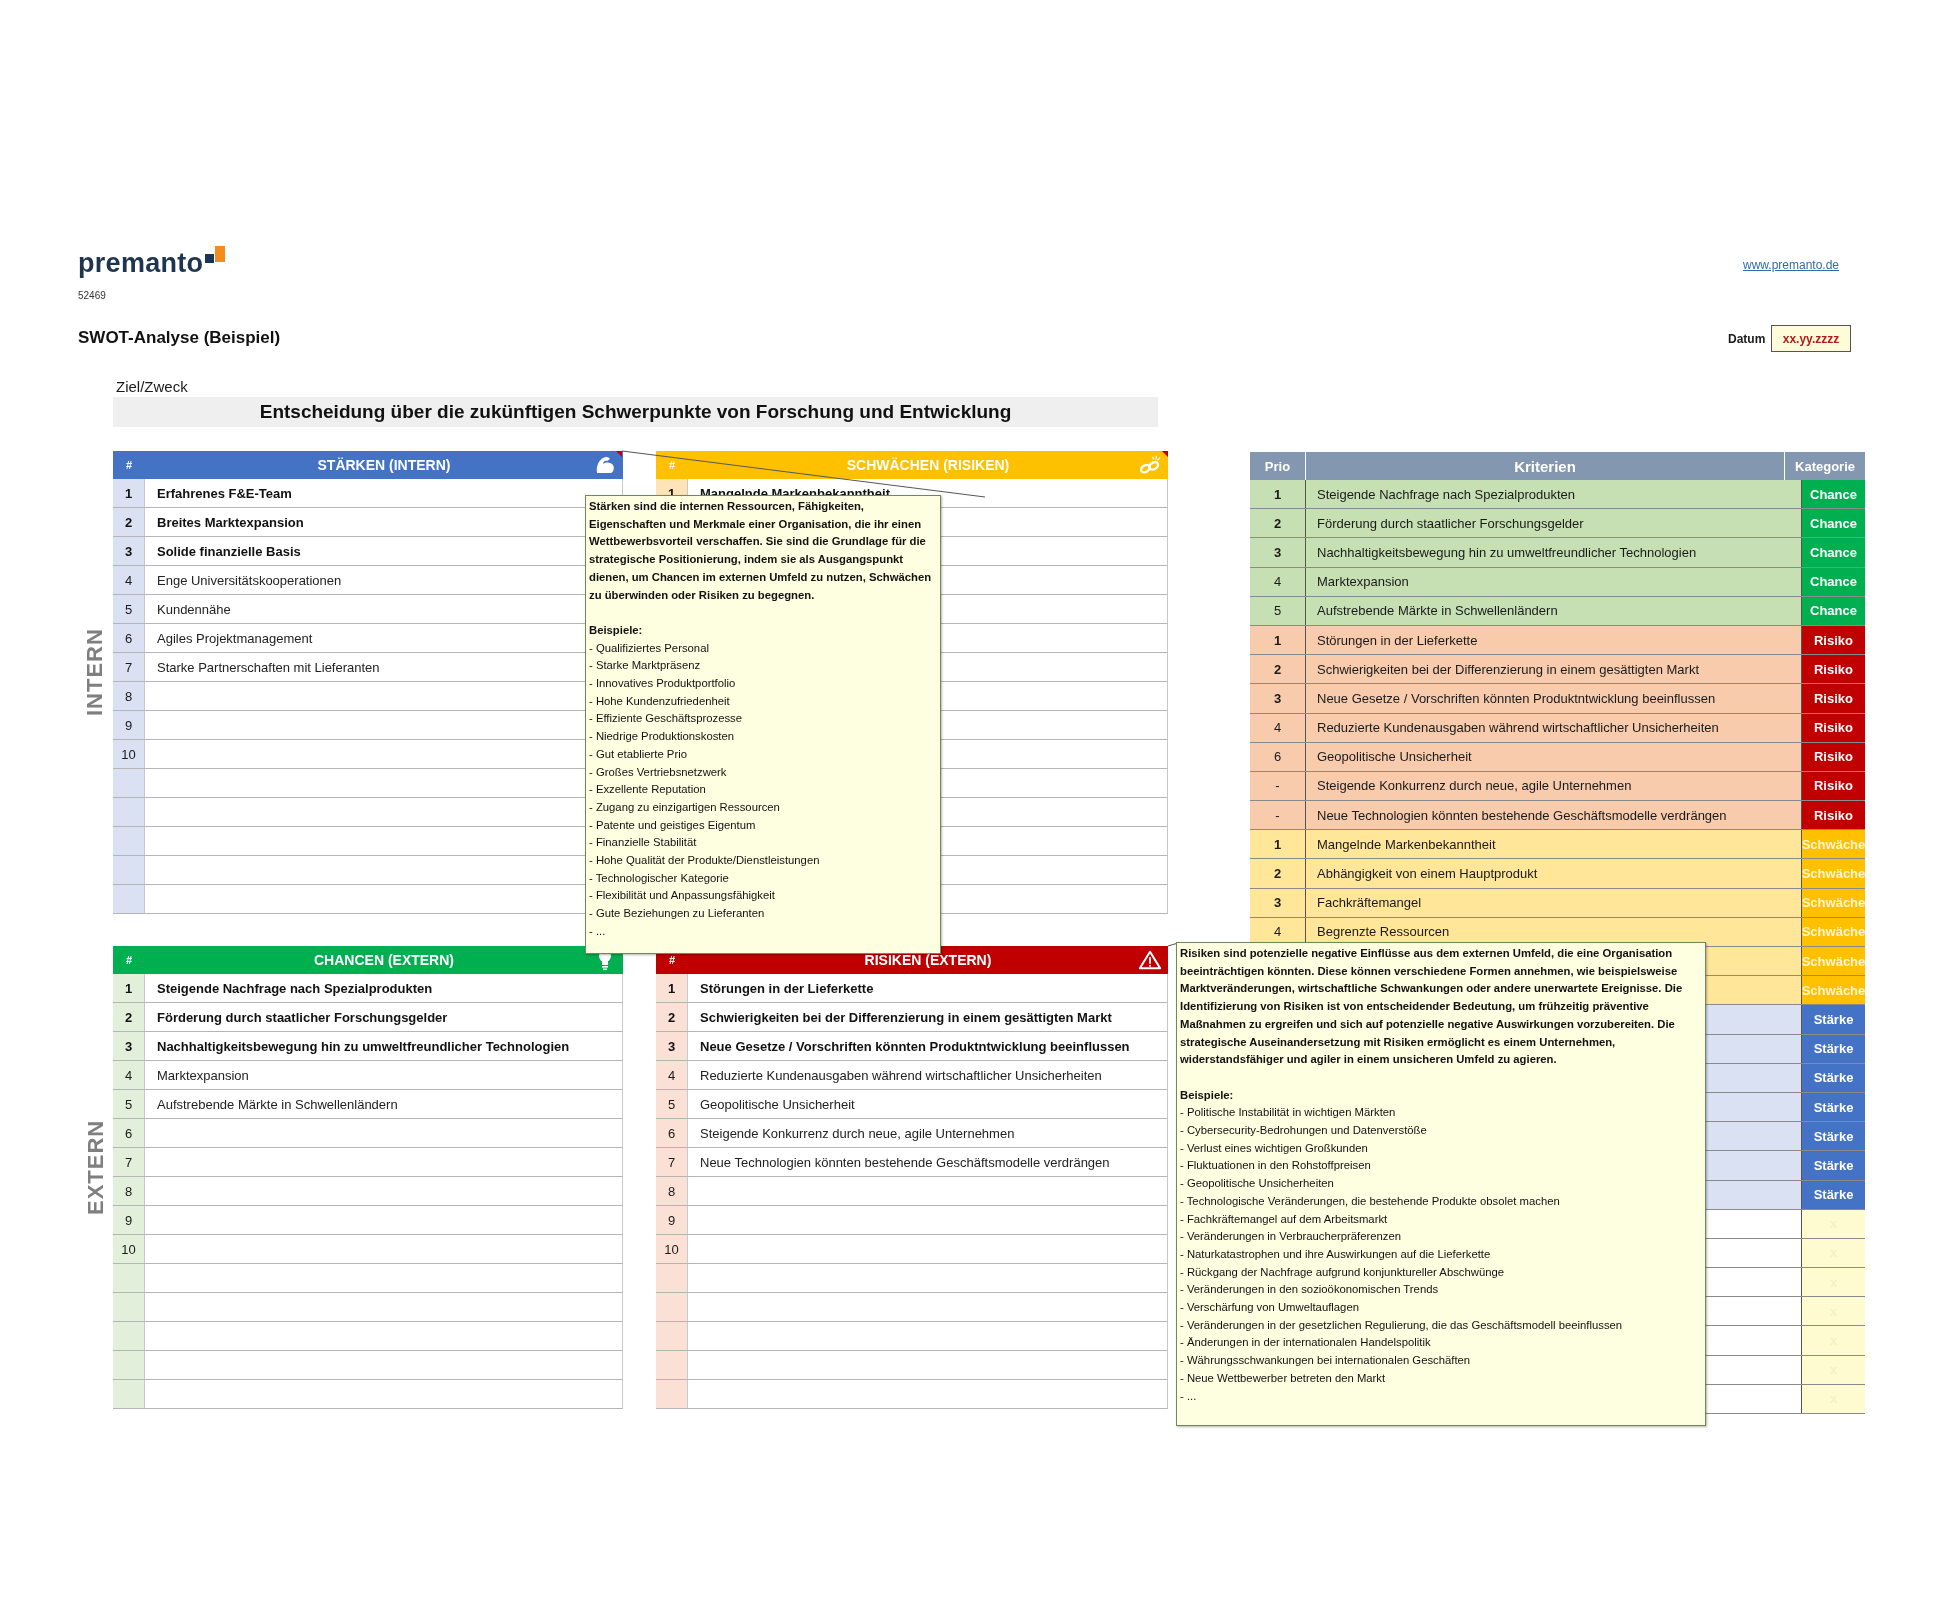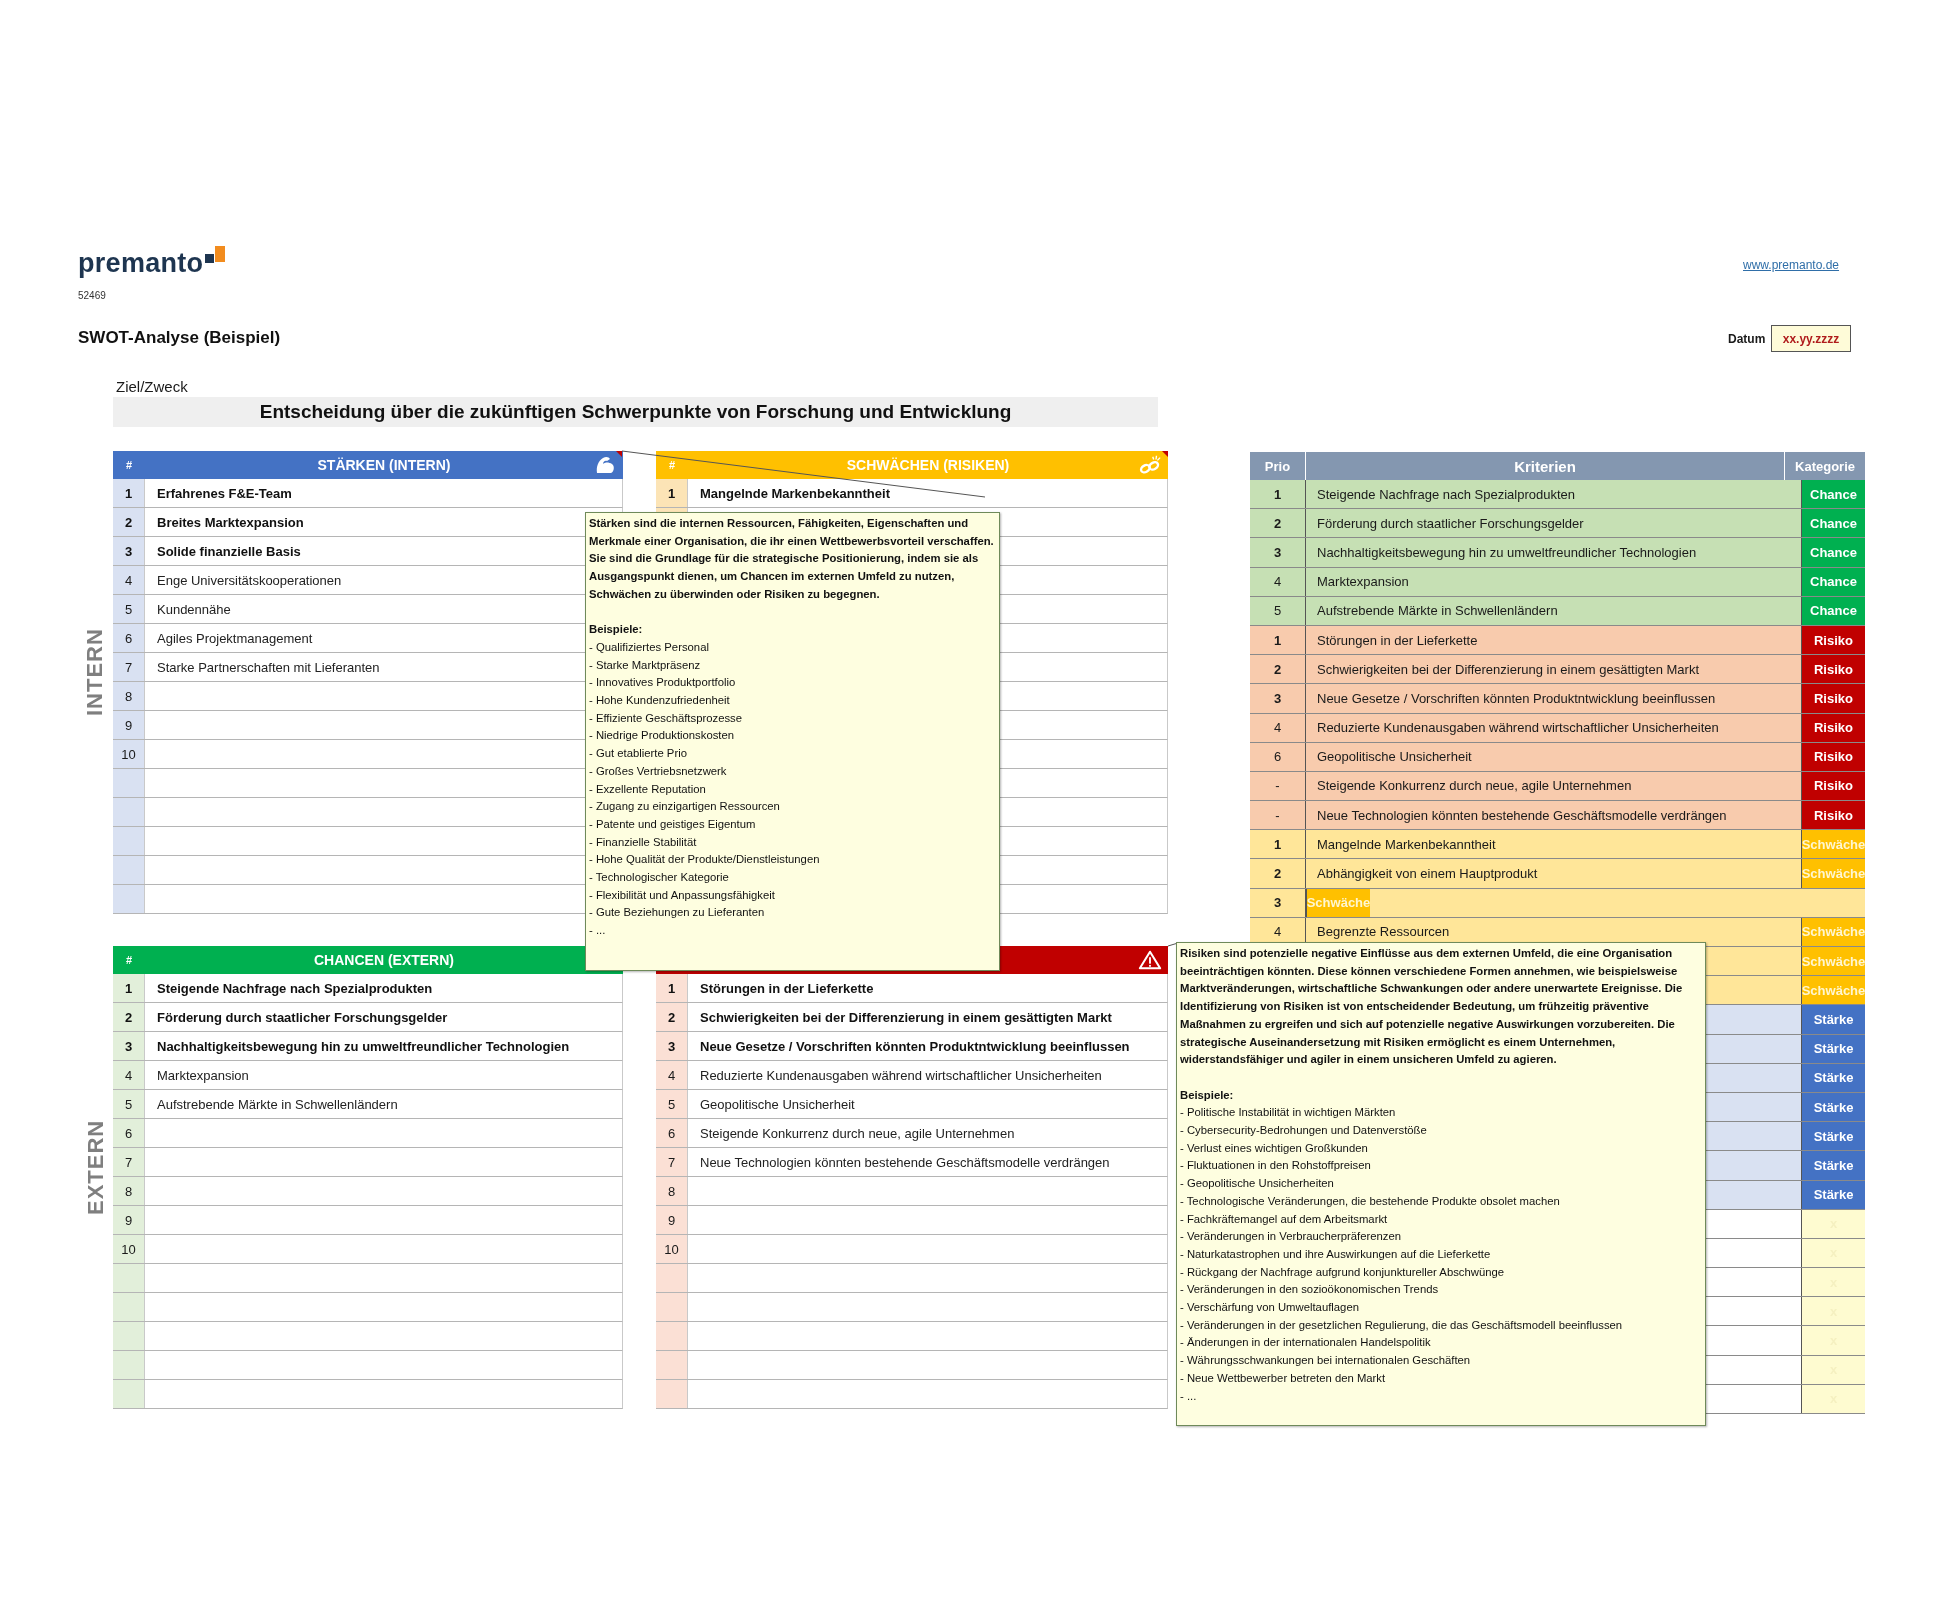--- a/index.html
+++ b/index.html
@@ -462,20 +462,21 @@
         <div class="c2">Mangelnde Markenbekanntheit</div>
         <div class="c3" style="background: rgb(255, 192, 0); color: rgb(255, 246, 208);">Schwäche</div>
       </div>
       <div class="prow b" style="background: rgb(255, 230, 153);">
         <div class="c1">2</div>
         <div class="c2">Abhängigkeit von einem Hauptprodukt</div>
         <div class="c3" style="background: rgb(255, 192, 0); color: rgb(255, 246, 208);">Schwäche</div>
       </div>
       <div class="prow b" style="background: rgb(255, 230, 153);">
         <div class="c1">3</div>
+        <div class="c2">Fachkräftemangel</div>
         <div class="c3" style="background: rgb(255, 192, 0); color: rgb(255, 246, 208);">Schwäche</div>
       </div>
       <div class="prow" style="background: rgb(255, 230, 153);">
         <div class="c1">4</div>
         <div class="c2">Begrenzte Ressourcen</div>
         <div class="c3" style="background: rgb(255, 192, 0); color: rgb(255, 246, 208);">Schwäche</div>
       </div>
       <div class="prow" style="background: rgb(255, 230, 153);">
         <div class="c1"></div>
         <div class="c2"></div>
@@ -559,21 +560,21 @@
     </div>
 </div>
 
 <svg class="comment-line-svg" width="1946" height="1622">
   <line x1="622" y1="451" x2="985" y2="497" stroke="#555" stroke-width="1"></line>
   <line x1="1168" y1="946" x2="1178" y2="943" stroke="#555" stroke-width="1"></line>
   <polygon points="616,451 622,451 622,457" fill="#c00000"></polygon>
   <polygon points="1162,451 1168,451 1168,457" fill="#c00000"></polygon>
 </svg>
 
-<div class="abs comment" style="left:585px; top:495px; width:415px; height:459px;margin-top:17px;">
+<div class="abs comment" style="left:585px; top:495px; width:356px; height:459px;">
   <div class="bold">Stärken sind die internen Ressourcen, Fähigkeiten, Eigenschaften und Merkmale einer Organisation, die ihr einen Wettbewerbsvorteil verschaffen. Sie sind die Grundlage für die strategische Positionierung, indem sie als Ausgangspunkt dienen, um Chancen im externen Umfeld zu nutzen, Schwächen zu überwinden oder Risiken zu begegnen.</div>
   <div class="gap"></div>
   <div class="bold">Beispiele:</div>
   <div id="staerken-examples">
       <div>- Qualifiziertes Personal</div>
       <div>- Starke Marktpräsenz</div>
       <div>- Innovatives Produktportfolio</div>
       <div>- Hohe Kundenzufriedenheit</div>
       <div>- Effiziente Geschäftsprozesse</div>
       <div>- Niedrige Produktionskosten</div>

